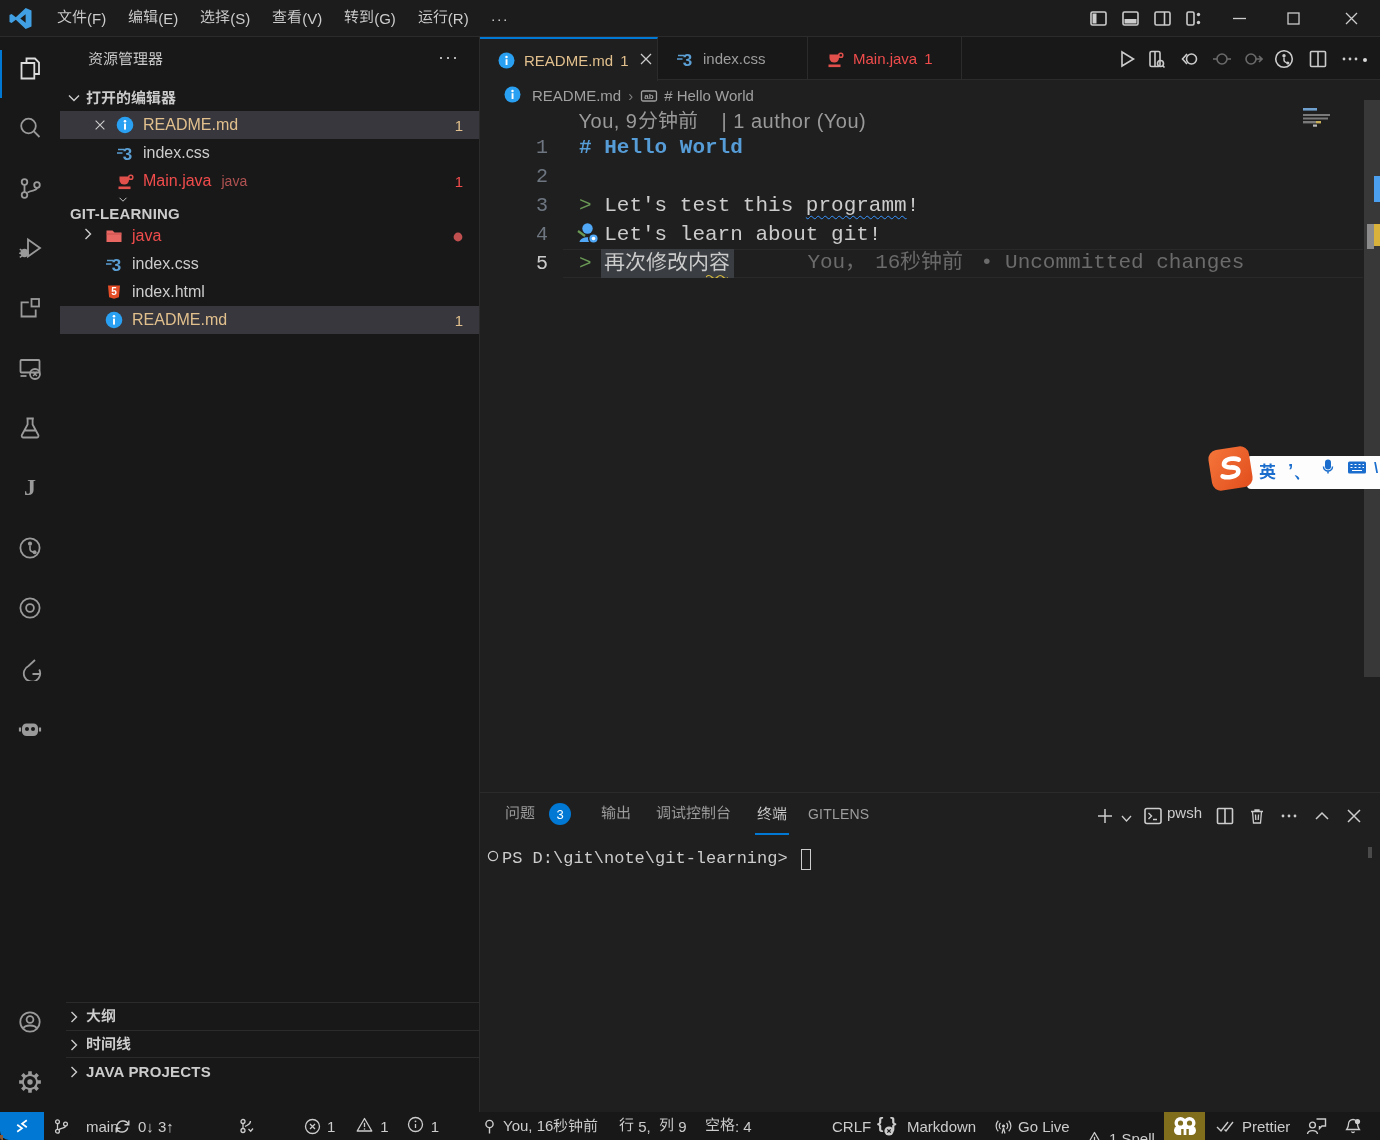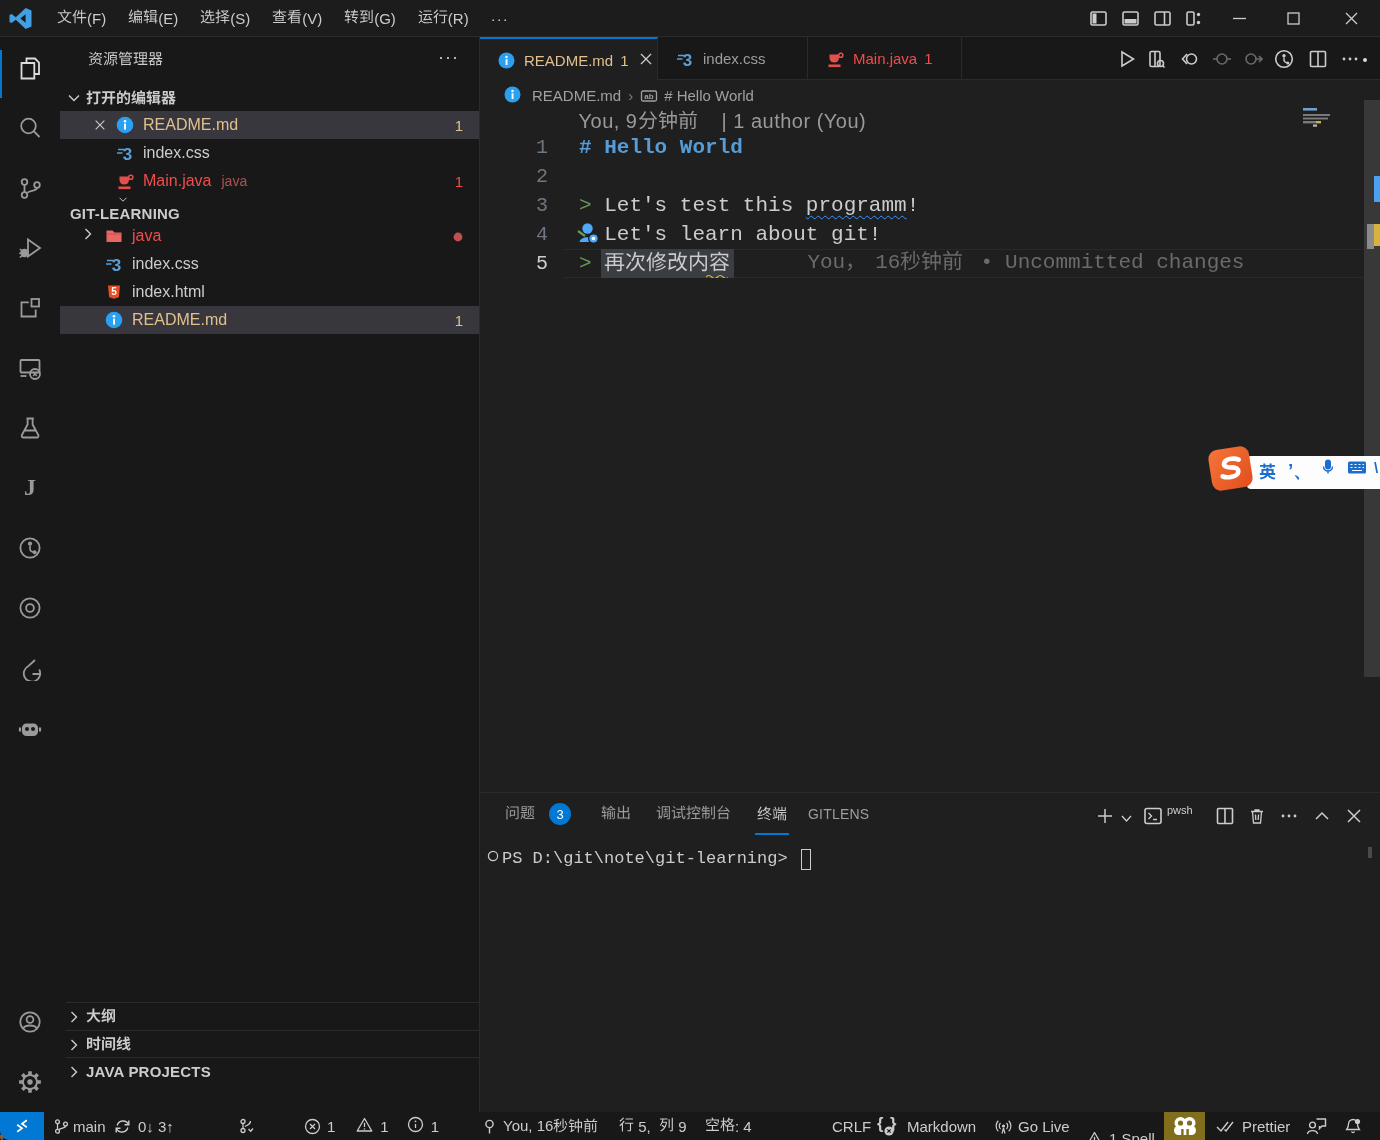--- a/index.html
+++ b/index.html
@@ -520,21 +520,21 @@
       </div>
       <div class="ptab" style="margin-left:26px;position:relative;">
         <span style="display:inline-block;padding-bottom:0;"><svg class="" width="30.0" height="17.2" viewBox="0 0 30.0 17.2" style="fill:#cccccc;vertical-align:-4.1px;">
             <path transform="translate(0.0,13.2) scale(0.015000,-0.015000)" d="M35 53 48 -20C145 0 275 26 399 53L393 119C262 94 126 67 35 53ZM565 264C637 236 727 187 774 151L819 204C771 239 682 285 609 313ZM454 79C591 42 757 -26 847 -79L891 -19C799 31 633 98 499 133ZM583 840C546 751 475 641 372 558L390 588L327 626C308 589 286 552 263 517L134 505C194 592 253 703 299 812L227 841C185 721 112 591 89 558C68 524 50 500 31 496C40 477 52 440 56 424C71 431 95 437 219 451C175 387 135 337 117 318C85 281 61 257 39 253C48 234 59 199 63 184C85 196 119 203 379 244C377 259 376 288 376 308L165 278C237 359 308 456 370 555C387 545 411 522 423 506C462 538 496 573 526 609C556 561 592 515 632 473C556 411 469 363 380 331C396 317 419 287 428 269C516 305 604 357 682 423C756 357 840 303 927 268C938 287 960 316 977 331C891 361 807 410 735 471C803 539 861 619 900 711L853 739L840 736H614C632 767 648 797 661 827ZM572 669H799C769 614 729 563 683 518C637 563 598 613 569 664Z"></path>
             <path transform="translate(15.0,13.2) scale(0.015000,-0.015000)" d="M50 652V582H387V652ZM82 524C104 411 122 264 126 165L186 176C182 275 163 420 140 534ZM150 810C175 764 204 701 216 661L283 684C270 724 241 784 214 830ZM407 320V-79H475V255H563V-70H623V255H715V-68H775V255H868V-10C868 -19 865 -22 856 -22C848 -23 823 -23 795 -22C803 -39 813 -64 816 -82C861 -82 888 -81 909 -70C930 -60 934 -43 934 -11V320H676L704 411H957V479H376V411H620C615 381 608 348 602 320ZM419 790V552H922V790H850V618H699V838H627V618H489V790ZM290 543C278 422 254 246 230 137C160 120 94 105 44 95L61 20C155 44 276 75 394 105L385 175L289 151C313 258 338 412 355 531Z"></path>
           </svg></span>
         <div style="position:absolute;left:-2px;right:-2px;bottom:-12px;height:2px;background:#0078d4;"></div>
       </div>
       <div class="ptab" style="margin-left:21px;letter-spacing:.2px;font-size:14px;">GITLENS</div>
     </div>
-    <div class="abs" style="left:687px;top:11px;font-size:11px;color:#cccccc;">pwsh</div>
+    <div class="abs" style="left:687px;top:11px;font-size:15px;color:#cccccc;">pwsh</div>
     <div class="abs" style="left:615px;top:13px;"><svg width="20" height="20" viewBox="0 0 20 20" fill="none" style="">
         <path d="M10 3 L10 17 M3 10 L17 10" stroke="#cccccc" stroke-width="1.5"></path>
       </svg></div>
     <div class="abs" style="left:639px;top:16px;"><svg width="15" height="15" viewBox="0 0 15 15" fill="none" style="">
         <path d="M3 7 L7.5 12 L12 7" stroke="#cccccc" stroke-width="1.3" fill="none"></path>
       </svg></div>
     <div class="abs" style="left:663px;top:13px;"><svg width="20" height="20" viewBox="0 0 20 20" fill="none" style="">
         <rect x="2" y="2.5" width="16" height="15" rx="2" stroke="#cccccc" stroke-width="1.6" fill="none"></rect>
         <path d="M5.5 7 L8.5 10 L5.5 13 M10 13.5 L14 13.5" stroke="#cccccc" stroke-width="1.4" fill="none"></path>
       </svg></div>
@@ -590,21 +590,21 @@
         <path d="M13.8 3.2 L9 6.7 L13.8 10.2" stroke="#fff" stroke-width="1.7" fill="none"></path>
       </svg>
     </div>
     <div class="sbi abs" style="left:53px;top:0;">
       <svg width="17" height="17" viewBox="0 0 17 17" fill="none" style="">
         <circle cx="4.5" cy="3.8" r="1.9" stroke="#cccccc" stroke-width="1.3" fill="none"></circle>
         <circle cx="4.5" cy="13.2" r="1.9" stroke="#cccccc" stroke-width="1.3" fill="none"></circle>
         <circle cx="12.5" cy="6" r="1.9" stroke="#cccccc" stroke-width="1.3" fill="none"></circle>
         <path d="M4.5 5.7 L4.5 11.3 M12.5 7.9 C12.5 10.5 8 9.5 5.8 11.7" stroke="#cccccc" stroke-width="1.3" fill="none"></path>
       </svg>
-      <span style="margin-left:3px;">main</span>
+      <span style="margin-left:16px;">main</span>
     </div>
     <div class="sbi abs" style="left:114px;top:0;">
       <svg width="17" height="17" viewBox="0 0 17 17" fill="none" style="">
         <path d="M14.5 6.5 A6 6 0 0 0 3.2 7.5 M2.5 10.5 A6 6 0 0 0 13.8 9.5" stroke="#cccccc" stroke-width="1.4" fill="none"></path>
         <path d="M14.8 2.5 L14.8 6.8 L10.5 6.8 M2.2 14.5 L2.2 10.2 L6.5 10.2" stroke="#cccccc" stroke-width="1.4" fill="none"></path>
       </svg>
       <span style="margin-left:7px;">0↓ 3↑</span>
     </div>
     <div class="sbi abs" style="left:238px;top:0;">
       <svg width="18" height="18" viewBox="0 0 18 18" fill="none" style="">

